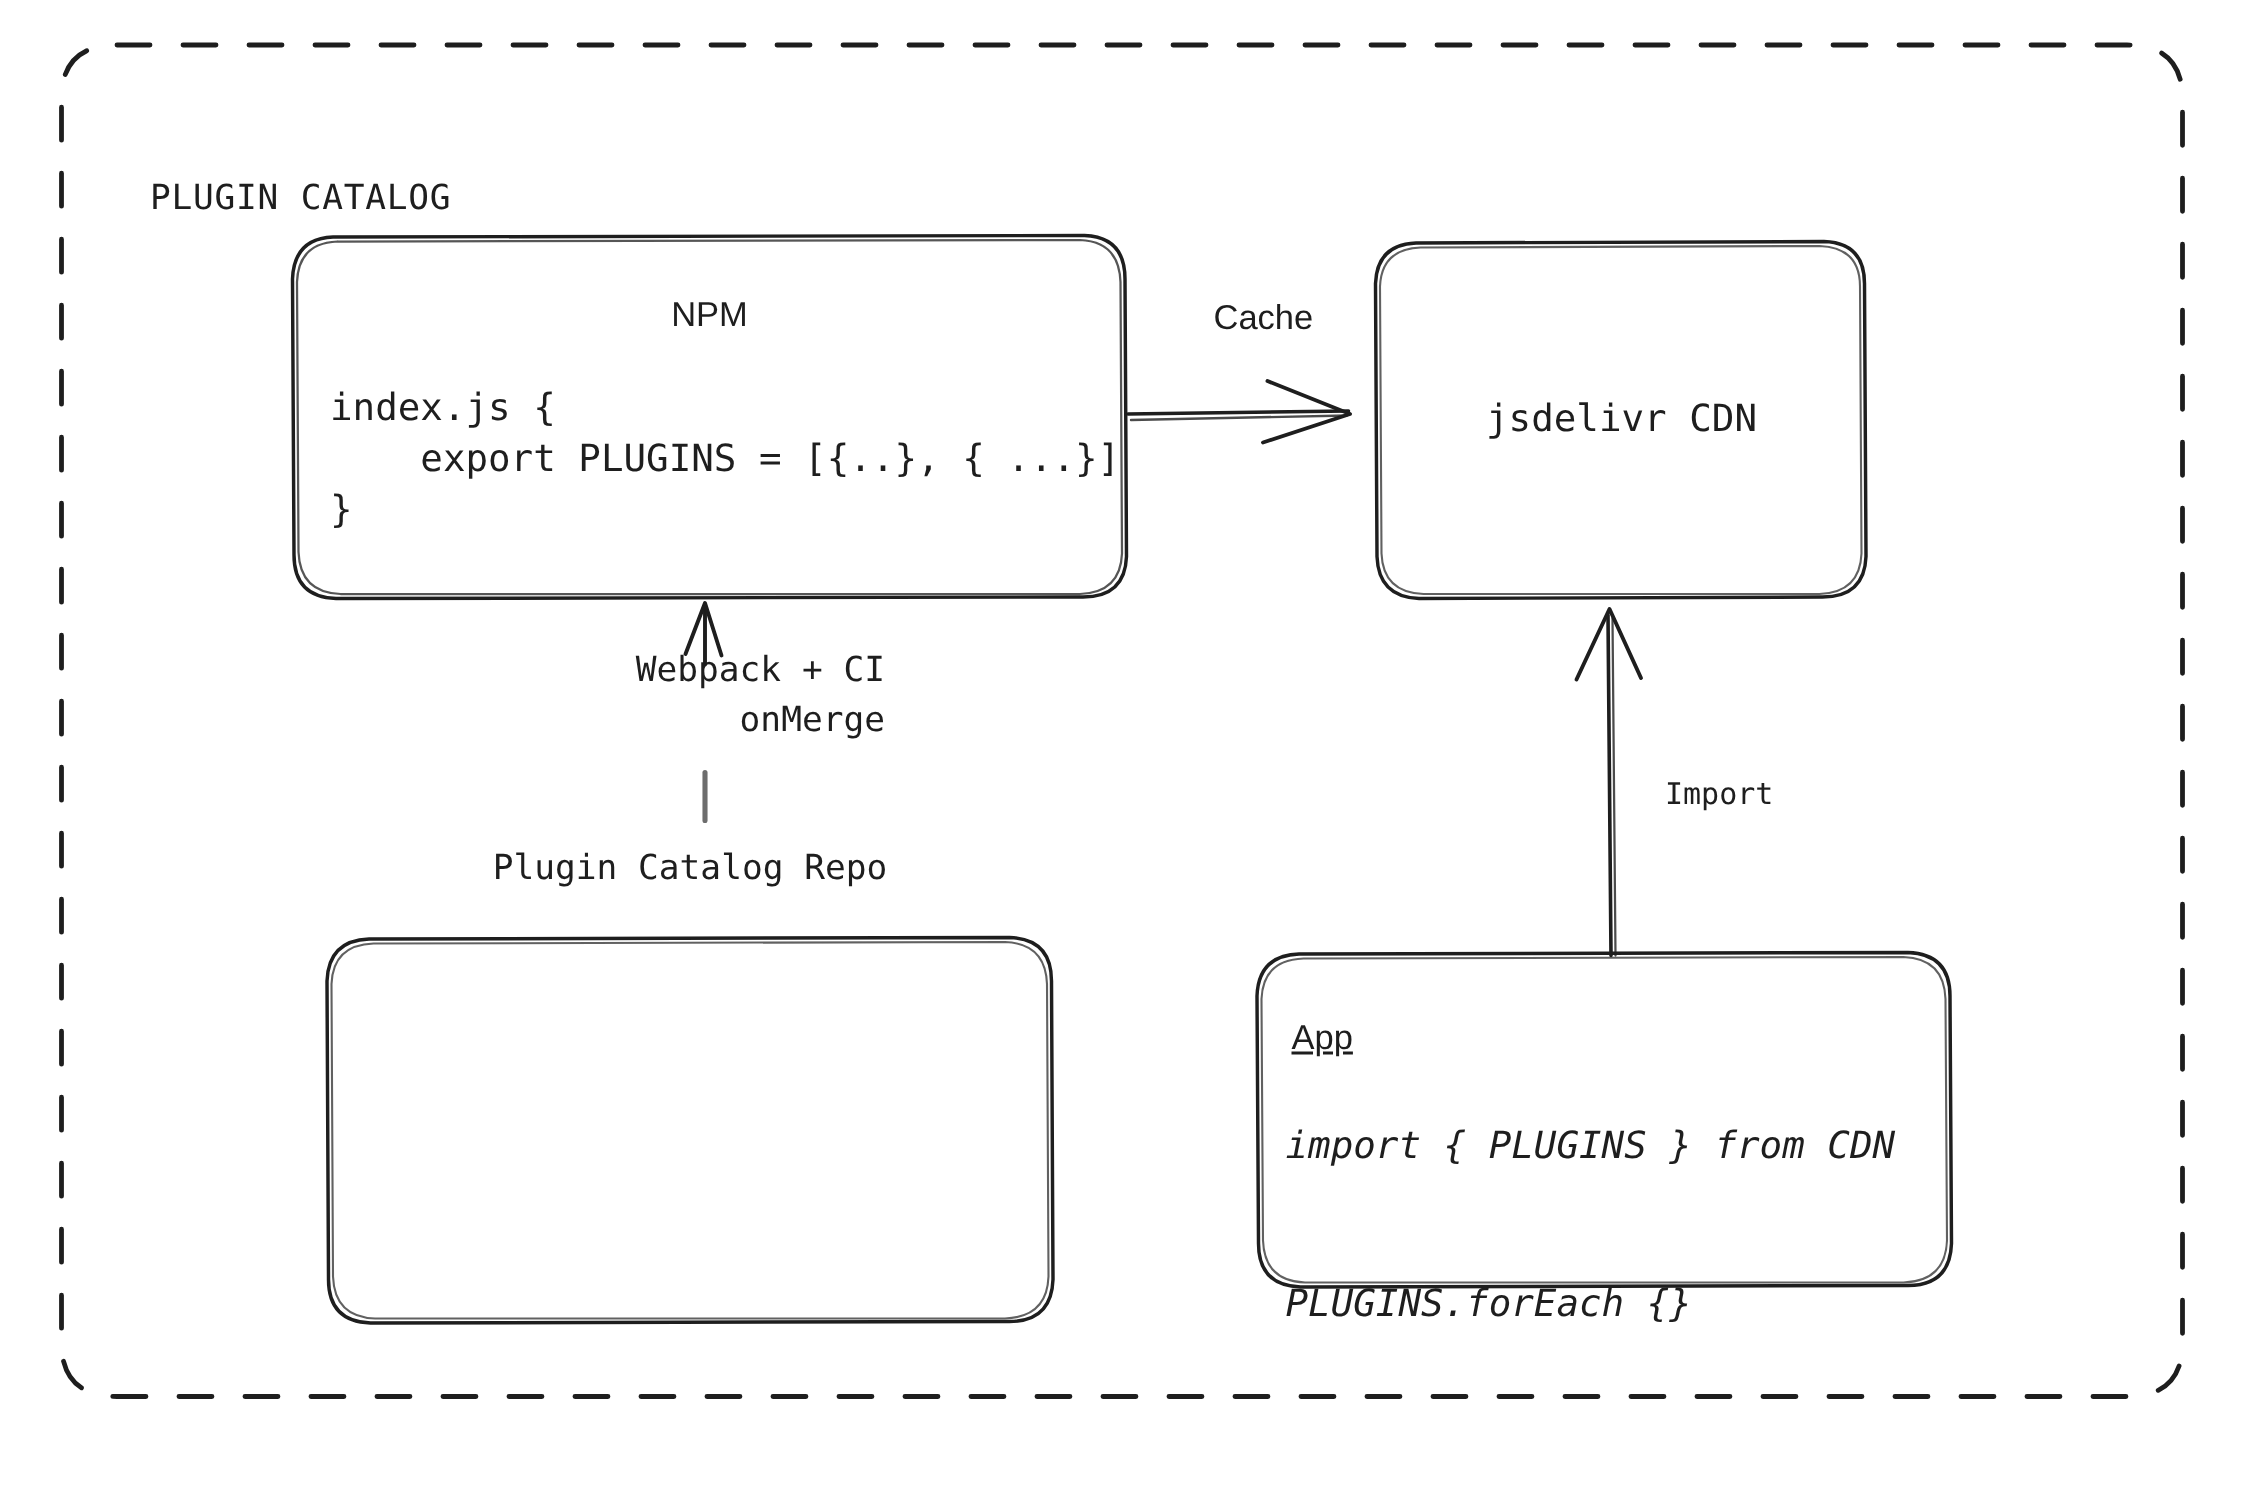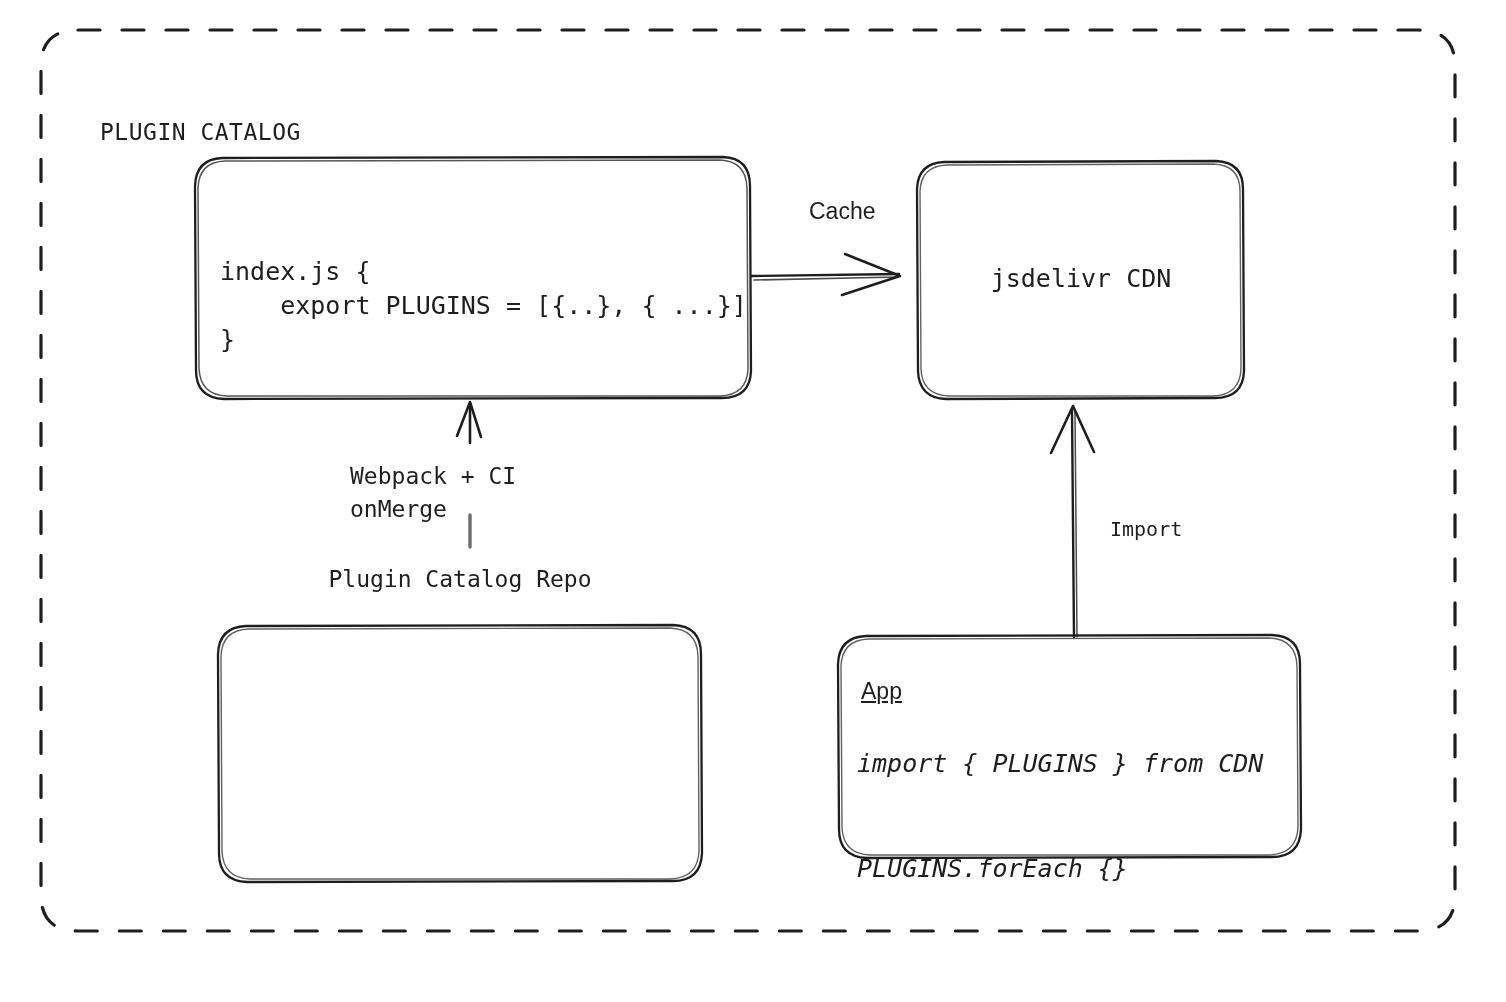--- a/index.html
+++ b/index.html
@@ -79,23 +79,23 @@
   #cache-label {
     left: 789px;
     top: 200px;
     font-size: 23px;
     margin-left: 20px;
   }
 
   
   #webpack-label {
     left: 350px;
-    top: 460px;
+    top: 431px;
     width: 240px;
-    text-align: left;
+    text-align: right;
     font-size: 23px;
     line-height: 1.42;
   }
 
   
   #repo-caption {
     left: 219px;
     top: 568px;
     width: 482px;
     text-align: center;
@@ -177,20 +177,21 @@
 
     <g>
       <path d="M 1074 637 L 1072 410" fill="none" stroke="#1e1e1e" stroke-width="2.4" stroke-linecap="round"></path>
       <path d="M 1077 637 L 1075 412" fill="none" stroke="#1e1e1e" stroke-width="1.5" stroke-linecap="round" opacity="0.8"></path>
       <path d="M 1051 453 L 1073 406 L 1094 452" fill="none" stroke="#1e1e1e" stroke-width="2.6" stroke-linecap="round" stroke-linejoin="round"></path>
     </g>
   </svg>
 
   <div class="txt mono" id="group-title">PLUGIN CATALOG</div>
 
+  <div class="txt sans" id="npm-title">NPM</div>
 
   <div class="txt mono" id="npm-code">index.js {
     export PLUGINS = [{..}, { ...}]
 }</div>
 
   <div class="txt mono" id="cdn-title">jsdelivr CDN</div>
 
   <div class="txt sans" id="cache-label">Cache</div>
 
   <div class="txt mono" id="webpack-label">Webpack + CI

